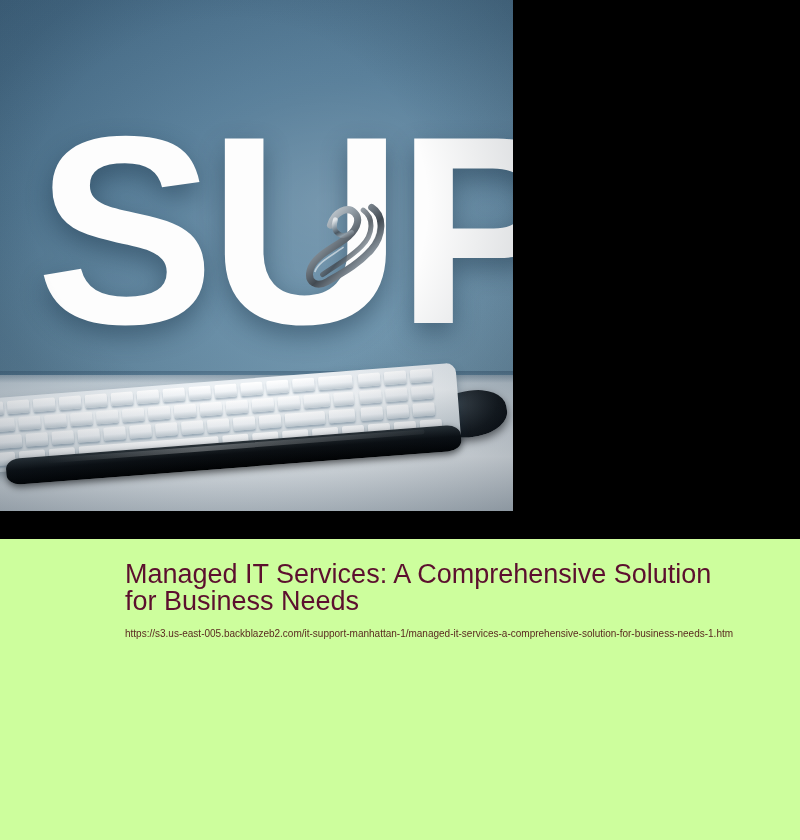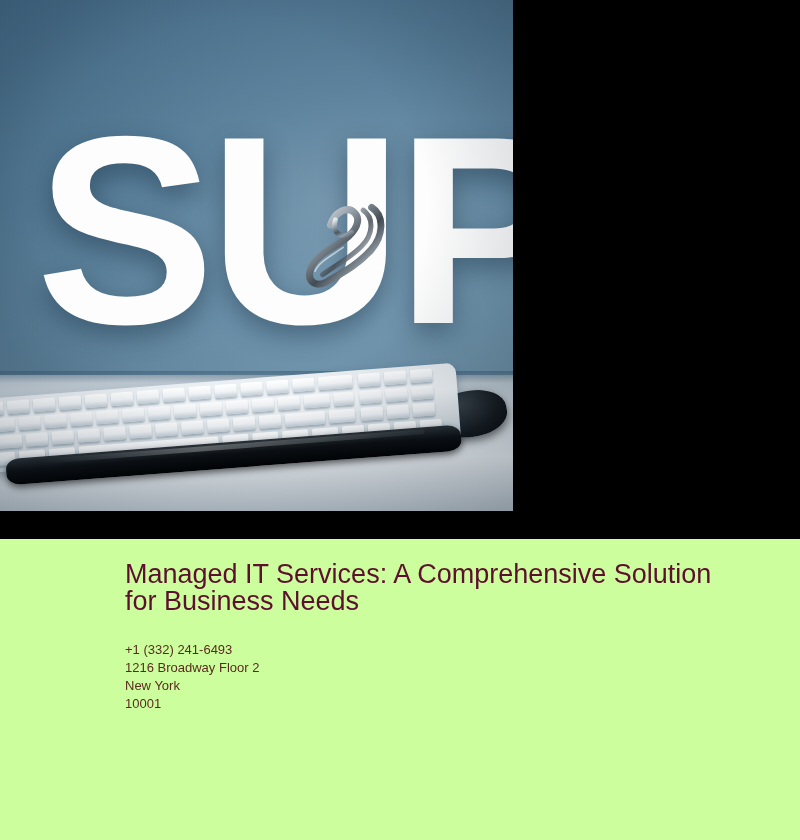--- a/index.html
+++ b/index.html
@@ -338,22 +338,17 @@
         </div>
       </div>
 
       <div class="photo-vignette"></div>
     </div>
   </div>
 
   <div class="info-panel">
     <div class="info-inner">
       <h1 class="title">Managed IT Services: A Comprehensive Solution for Business Needs</h1>
-      <ul class="contact">
-        <li>+1 (332) 241-6493</li>
-        <li>1216 Broadway Floor 2</li>
-        <li>New York</li>
-        <li>10001</li>
-      </ul>
+      <div class="source-url">https://s3.us-east-005.backblazeb2.com/it-support-manhattan-1/managed-it-services-a-comprehensive-solution-for-business-needs-1.htm</div>
     </div>
   </div>
 
 </div>
 
 </body></html>

